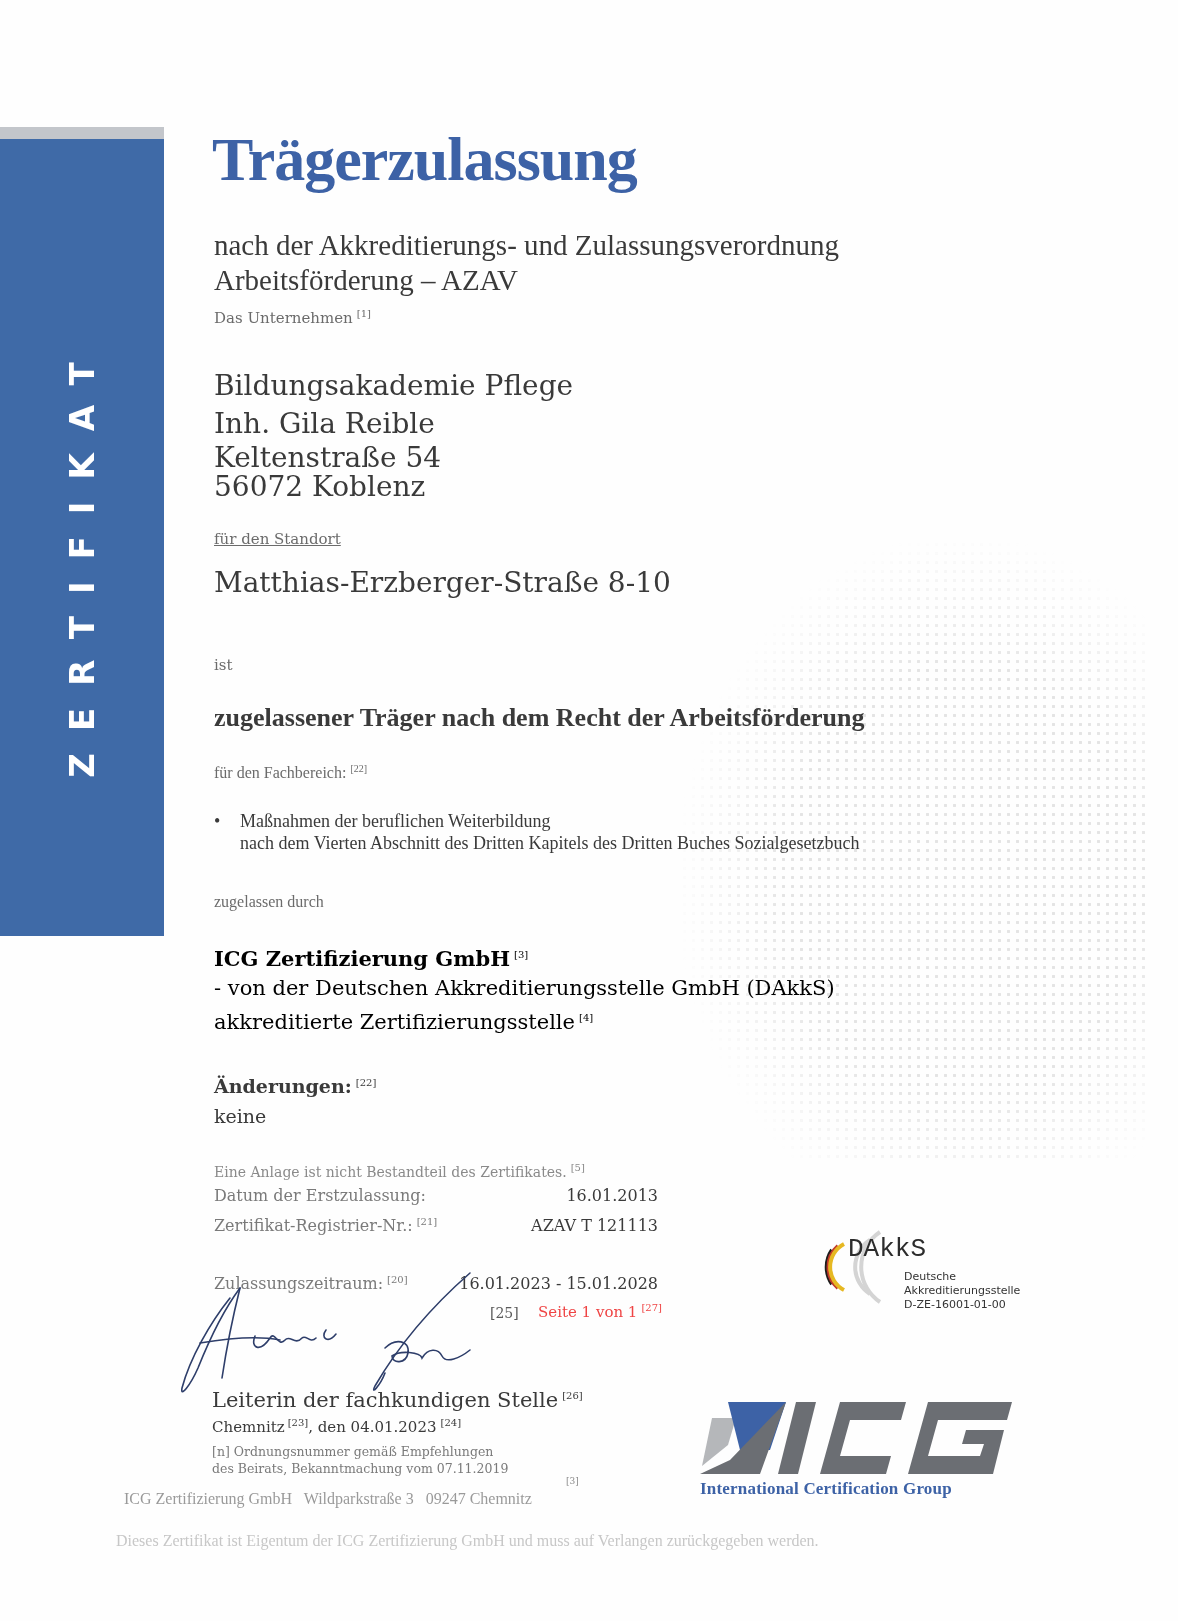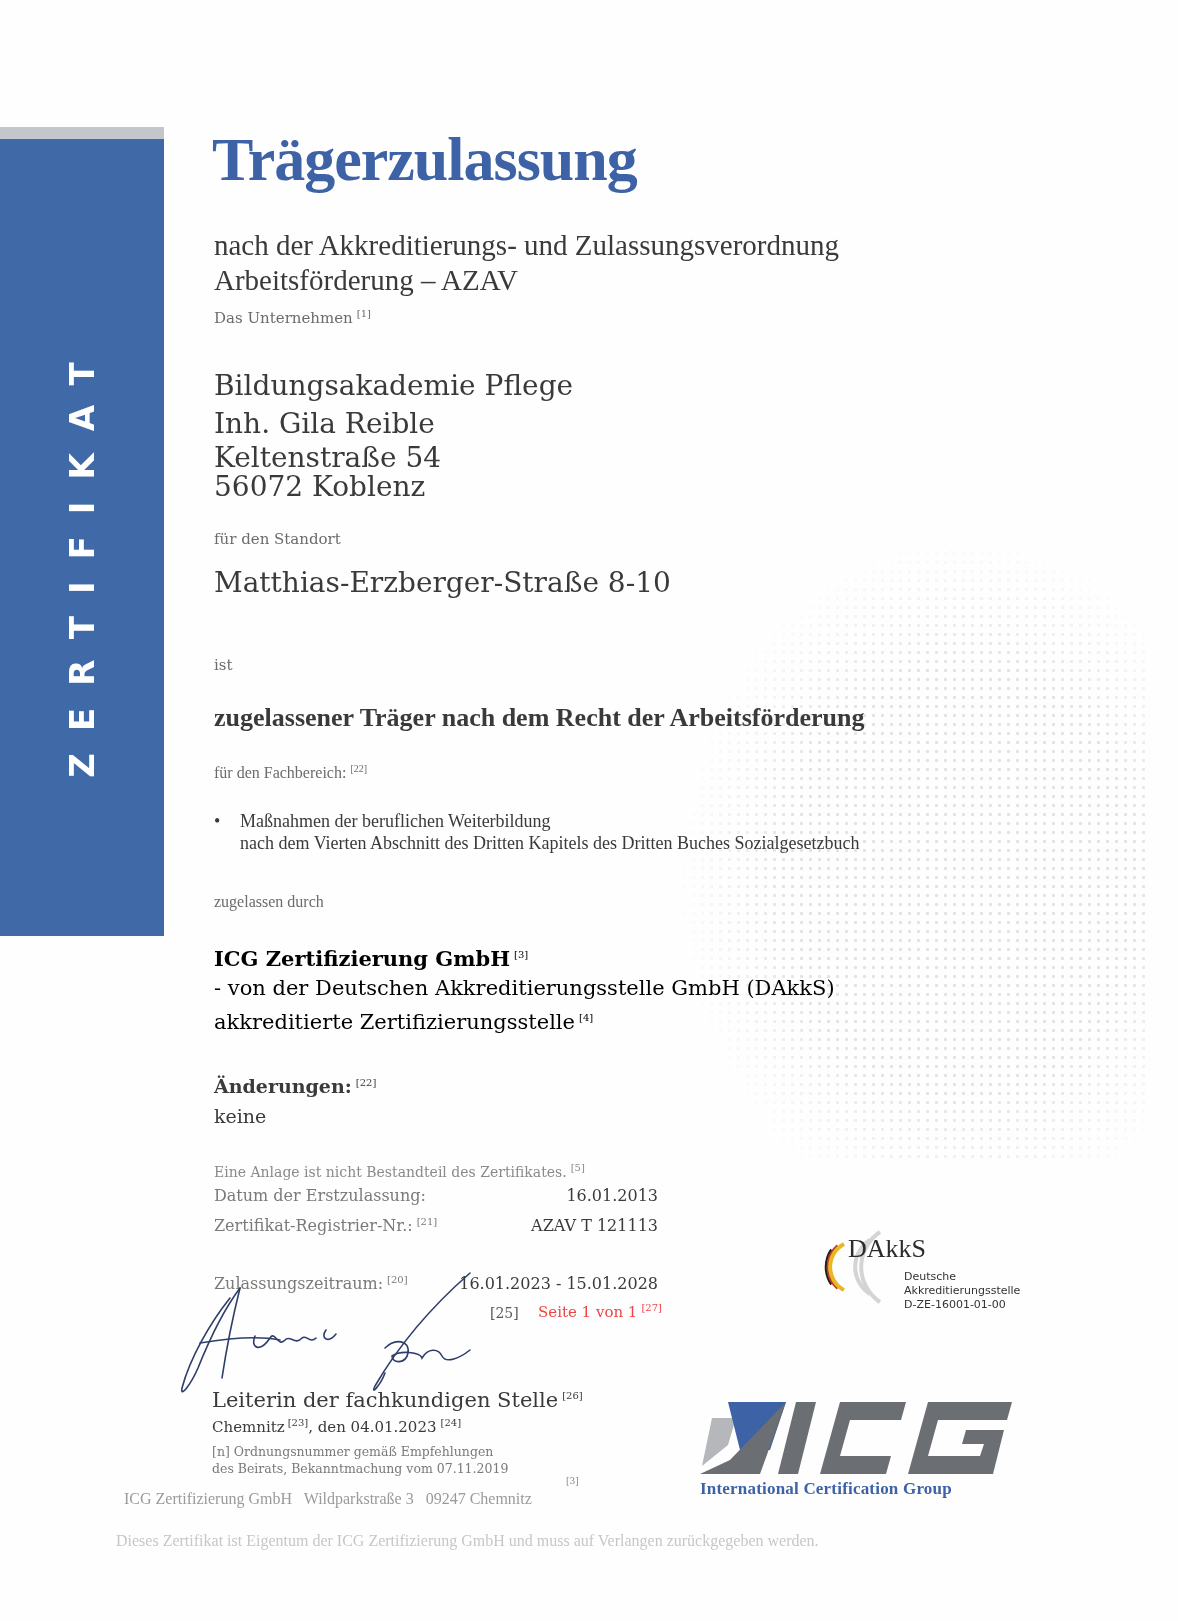--- a/index.html
+++ b/index.html
@@ -20,21 +20,21 @@
   .bullet-block .lines { margin-left:26px; }
   .info-row { position:absolute; left:214px; width:444px; font-size:16px; color:#7a7a7a; }
   .info-row .val { position:absolute; right:0; top:0; color:#3a3a3a; }
   .dots-map { left:680px; top:540px; width:470px; height:620px; opacity:0.35;
      background-image: radial-gradient(circle, #b5b5b5 1.4px, transparent 1.6px);
      background-size:9px 9px;
      -webkit-mask-image: radial-gradient(ellipse at 60% 55%, #000 45%, transparent 72%);
      mask-image: radial-gradient(ellipse at 60% 55%, #000 45%, transparent 72%); }
   .footer-addr { left:124px; top:1490px; font-family:"Liberation Serif", serif; font-size:16px; color:#9a9a9a; }
   .footer-note { left:116px; top:1532px; font-family:"Liberation Serif", serif; font-size:16px; color:#c7c7c7; }
-  .dakks-word { font-family:Liberation Serif, serif; font-size:26px; color:#2c2c2c; font-weight:normal; }
+  .dakks-word { font-family:Liberation Mono, monospace; font-size:26px; color:#2c2c2c; font-weight:normal; }
   .dakks-sub { font-family:"DejaVu Sans", sans-serif; font-size:11px; line-height:14px; color:#333; }
   .icg-sub { font-family:Liberation Serif, serif; font-weight:bold; font-size:17px; color:#3d62a6; letter-spacing:0.2px; }
 </style>
 </head>
 <body>
 
 <div class="abs dots-map"></div>
 
 <div class="abs sidebar-top"></div>
 <div class="abs sidebar">
@@ -50,21 +50,21 @@
 <div class="abs small-label" style="left:214px; top:308px;">
   <span>Das Unternehmen</span><span class="sup">[1]</span>
 </div>
 <div class="abs" style="left:214px; top:367px;">
   <div class="big">Bildungsakademie Pflege</div>
   <div class="big">Inh. Gila Reible</div>
   <div class="med">Keltenstraße 54</div>
   <div class="med">56072 Koblenz</div>
 </div>
 
-<div class="abs small-label" style="left:214px; top:530px;">für den Standort</div>
+<div class="abs small-label" style="left:214px; top:530px;text-decoration:underline;">für den Standort</div>
 <div class="abs" style="left:214px; top:568px;">
   <div class="med">Matthias-Erzberger-Straße 8-10</div>
 </div>
 
 <div class="abs small-label" style="left:214px; top:656px;">ist</div>
 <div class="abs bold-line" style="left:214px; top:703px; font-family:'Liberation Serif', serif; font-size:26px;">zugelassener Träger nach dem Recht der Arbeitsförderung</div>
 
 <div class="abs small-label" style="left:214px; top:763px; font-family:'Liberation Serif', serif; font-size:16px;">
   <span>für den Fachbereich:</span><span class="sup">[22]</span>
 </div>

